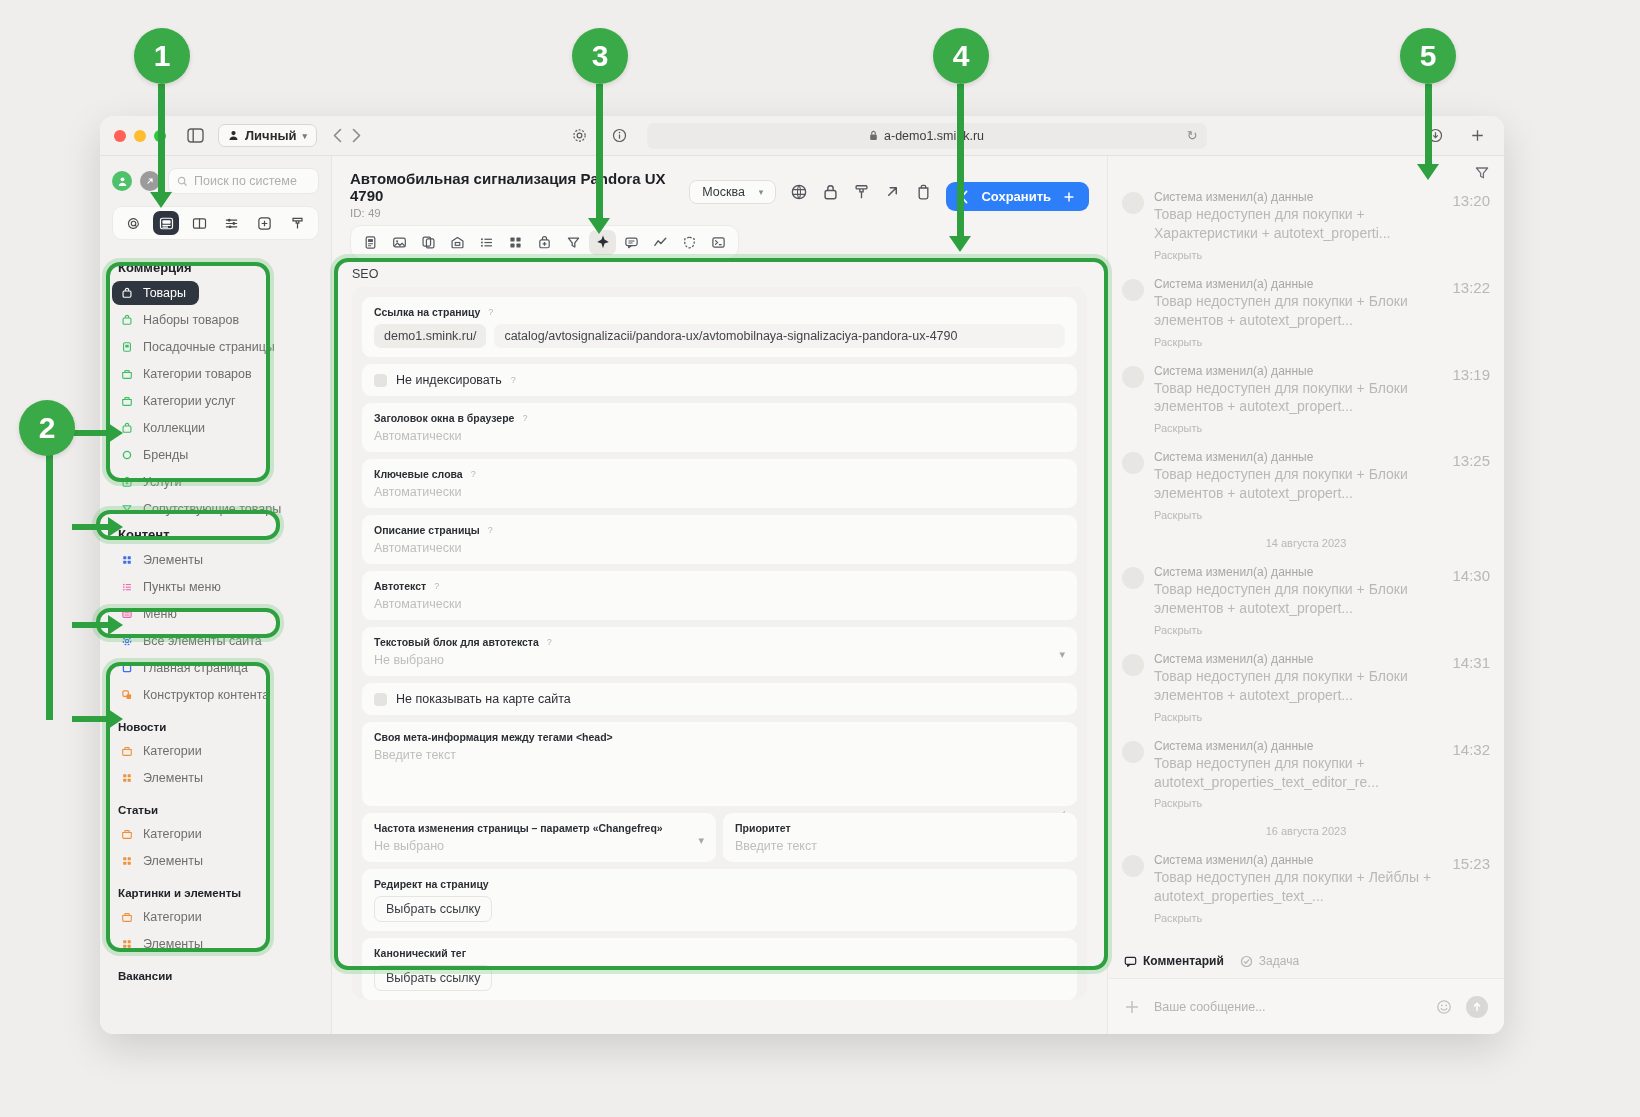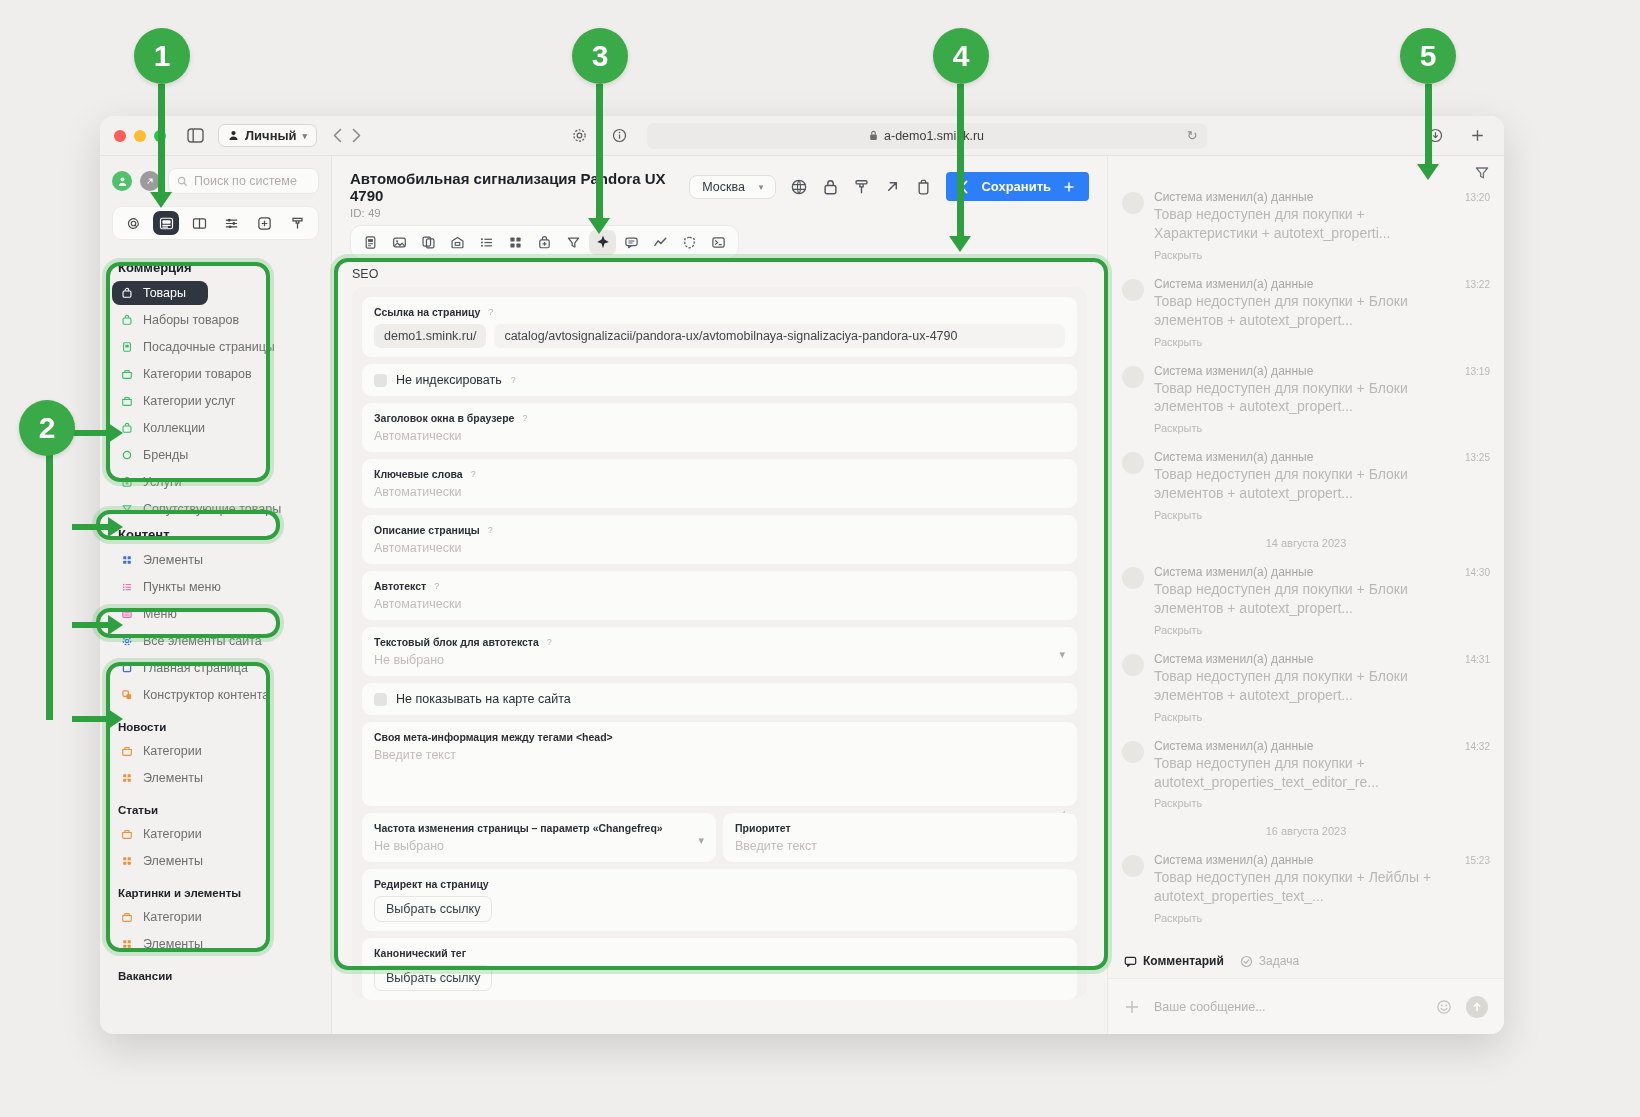--- a/index.html
+++ b/index.html
@@ -110,21 +110,21 @@
   }
   .sb-ic.active { background: #2f3640; color: #fff; }
   .sb-scroll { flex: 1; overflow: hidden; padding: 0 12px; }
   .sb-group { font-size: 13px; font-weight: bold; color: #20232a; margin: 6px 0 6px 6px; }
   .sb-group.small { font-size: 11.5px; margin-top: 14px; }
   .sb-item {
     display: flex; align-items: center; gap: 9px;
     height: 24px; padding: 0 8px; border-radius: 8px;
     font-size: 12.5px; color: #6e6e6e; margin-bottom: 3px;
   }
-  .sb-item.sel { background: #2f3640; color: #fff; font-weight: normal; width: fit-content; padding-right: 22px; text-align: right;}
+  .sb-item.sel { background: #2f3640; color: #fff; font-weight: normal; width: fit-content; padding-right: 13px; text-align: right;}
   .sb-item .gl { width: 14px; height: 14px; display: flex; align-items: center; justify-content: center; flex-shrink: 0; }
   .sb-foot {
     height: 52px; display: flex; align-items: center; gap: 12px; padding: 0 16px;
     border-top: 1px solid #e9e8e5;
   }
   .foot-btn { width: 32px; height: 32px; border-radius: 50%; background: #2f3640; color: #fff; display: flex; align-items: center; justify-content: center; }
   .foot-txt { font-size: 12.5px; color: #a8a7a4; display: flex; align-items: center; gap: 6px; }
 
   
   .center { flex: 1; display: flex; flex-direction: column; background: #f5f4f2; min-width: 0; }
@@ -132,22 +132,22 @@
   .page-title { font-size: 15px; font-weight: bold; color: #1d2026; }
   .page-id { font-size: 11.5px; color: #9a9a98; margin-top: 3px; }
   .head-right { margin-left: auto; display: flex; align-items: center; gap: 14px; padding-top: 2px; }
   .city-chip {
     display: flex; align-items: center; gap: 14px; border: 1px solid #e0dfdc;
     background: #fbfbfa; border-radius: 8px; padding: 4px 12px; font-size: 12.5px; color: #34373d;
   }
   .hd-ic { color: #53565c; display: flex; align-items: center; }
   .save-btn {
     display: flex; align-items: center; gap: 12px;
-    background: #2d7ff9; color: #fff; border-radius: 4px;
-    padding: 7px 14px; font-size: 13px; font-weight: bold;
+    background: #2d7ff9; color: #fff; border-radius: 9px;
+    padding: 7px 14px; font-size: 13px; font-weight: bold; margin-top: 10px;
   }
   .toolbar-row { display: flex; align-items: center; padding: 0 18px; }
   .toolbar {
     background: #fbfbfa; border: 1px solid #ebeae7; border-radius: 11px;
     height: 34px; display: flex; align-items: center; gap: 2px; padding: 0 6px;
   }
   .tl-ic {
     width: 27px; height: 25px; border-radius: 7px; display: flex;
     align-items: center; justify-content: center; color: #55585e;
   }
@@ -202,21 +202,21 @@
     display: flex; flex-direction: column; flex-shrink: 0;
   }
   .rp-head { height: 34px; display: flex; align-items: center; justify-content: flex-end; padding: 0 14px; color: #6f7278; }
   .rp-list { flex: 1; overflow: hidden; padding: 0 14px; }
   .log-item { display: flex; gap: 10px; margin-bottom: 16px; }
   .log-av { width: 22px; height: 22px; border-radius: 50%; background: #e7e6e3; flex-shrink: 0; margin-top: 2px; }
   .log-body { flex: 1; min-width: 0; }
   .log-who { font-size: 12px; color: #a9a8a5; }
   .log-txt { font-size: 14px; color: #b9b8b5; line-height: 1.35; margin-top: 1px; }
   .log-more { font-size: 11px; color: #b9b8b5; margin-top: 6px; }
-  .log-time { font-size: 10px; color: #b9b8b5; flex-shrink: 0; margin-top: 2px; }
+  .log-time { font-size: 15px; color: #b9b8b5; flex-shrink: 0; margin-top: 2px; }
   .daysep { text-align: center; font-size: 11px; color: #b9b8b5; margin: 4px 0 16px 0; }
   .rp-tabs { display: flex; gap: 16px; padding: 6px 16px 10px 16px; align-items: center; }
   .rp-tab { font-size: 12px; display: flex; align-items: center; gap: 6px; }
   .rp-tab.on { color: #22252b; font-weight: bold; }
   .rp-tab.off { color: #b4b3b0; }
   .rp-compose {
     height: 56px; border-top: 1px solid #eceae8; display: flex; align-items: center;
     gap: 14px; padding: 0 16px; background: #f7f6f4;
   }
   .compose-ph { flex: 1; font-size: 12.5px; color: #b4b3b0; }

